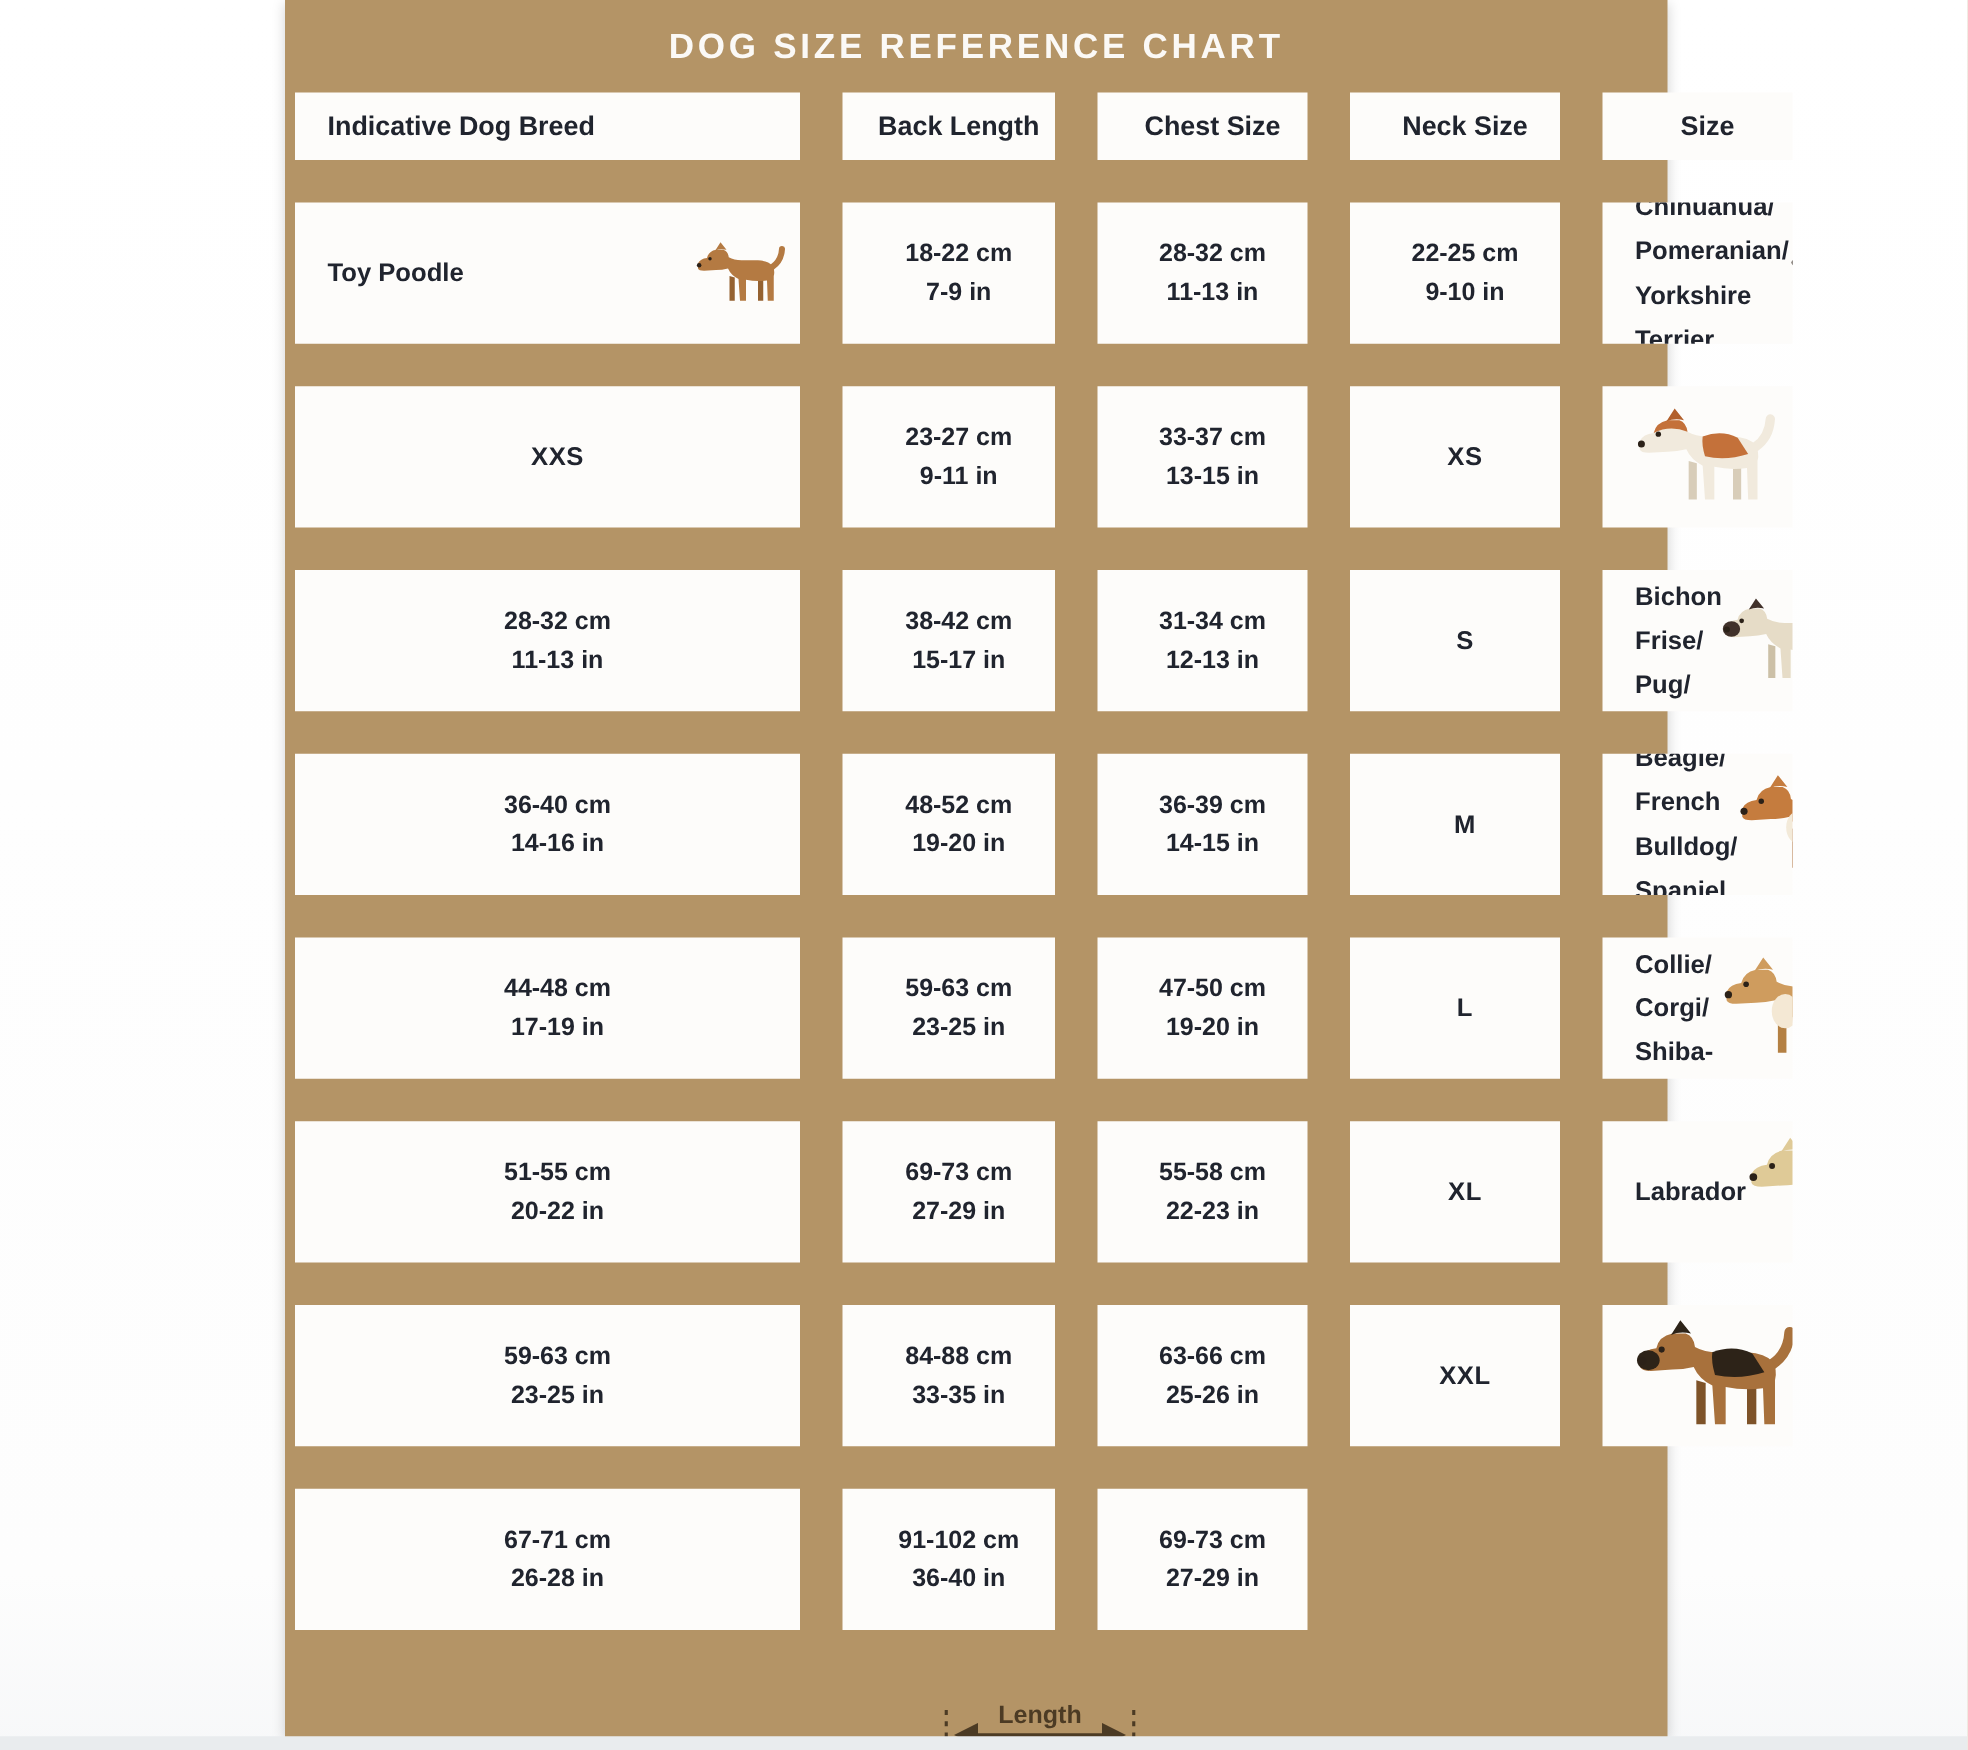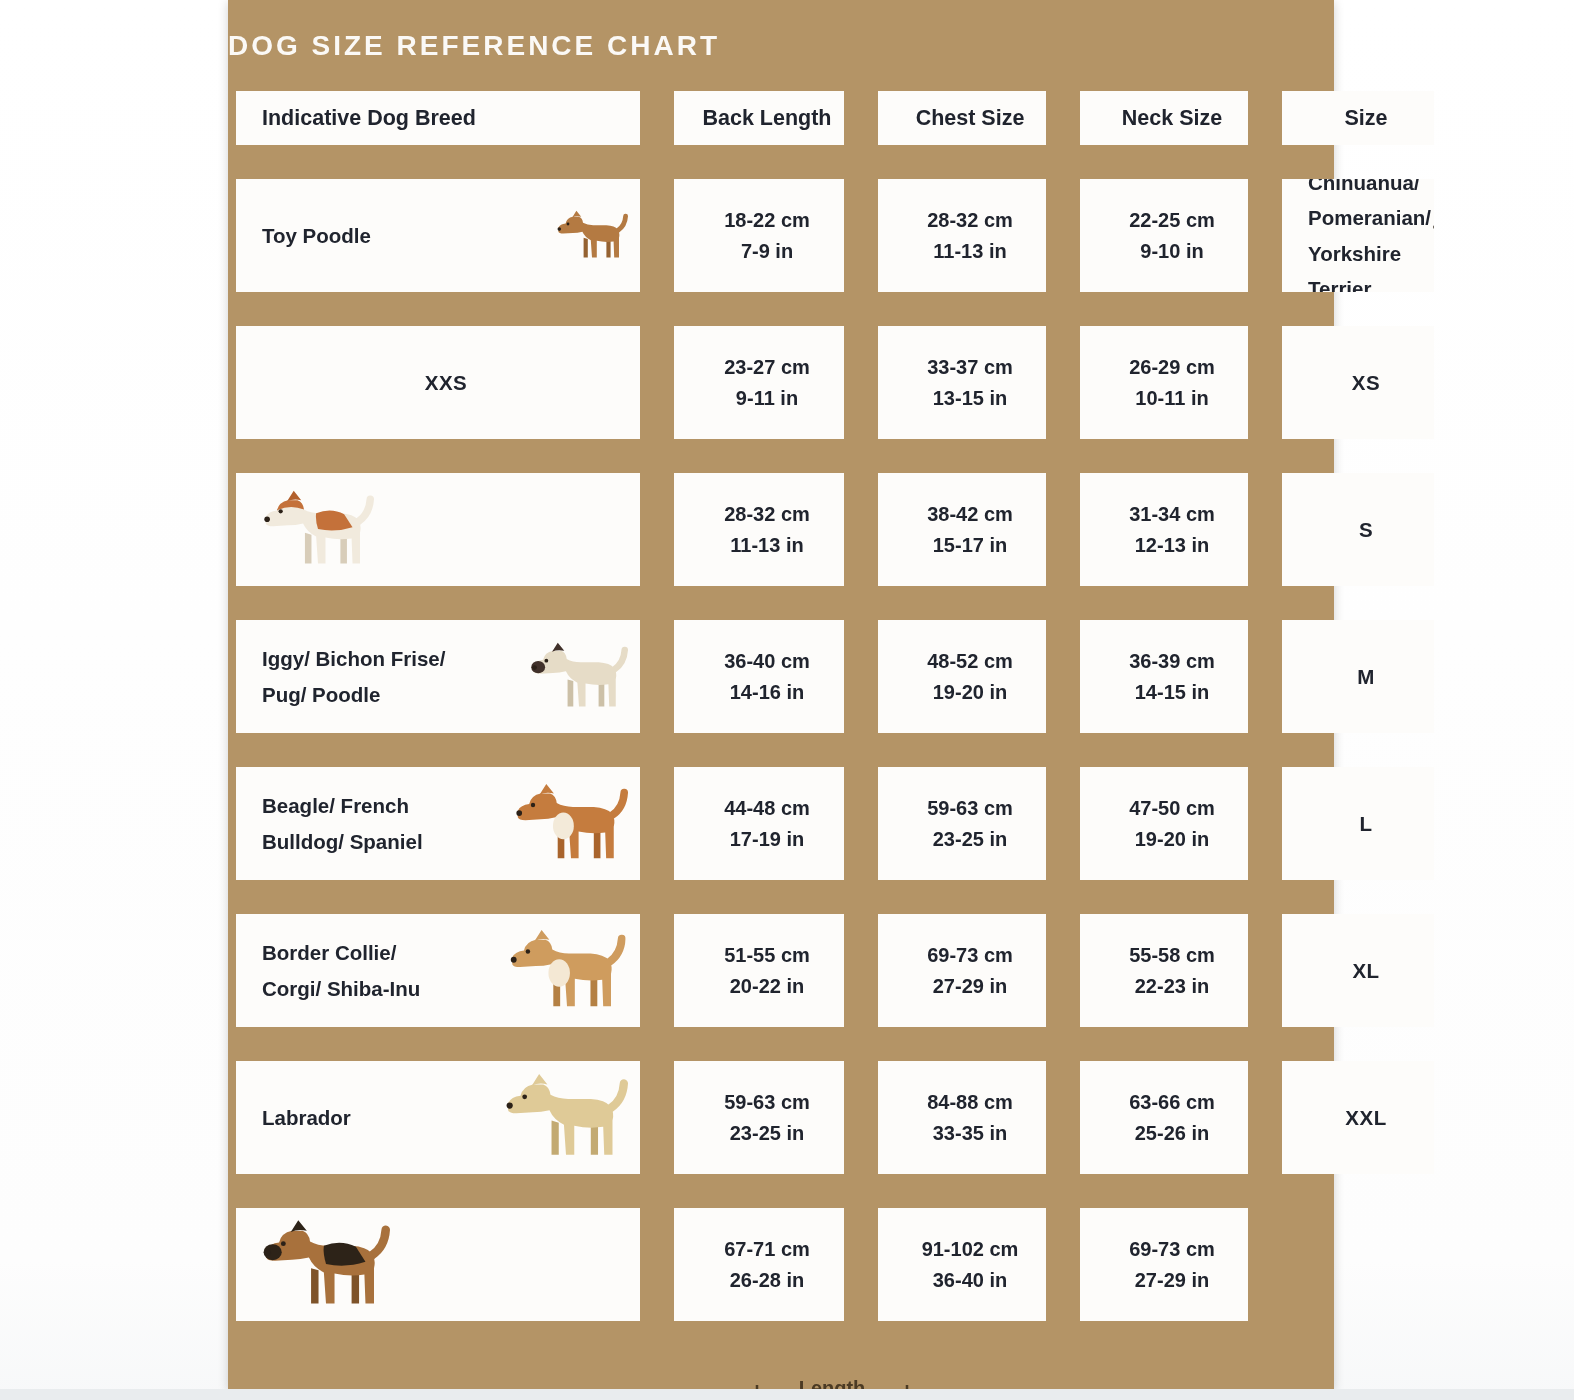--- a/index.html
+++ b/index.html
@@ -16,21 +16,21 @@
     background:#e9ecee;
   }
 
   .panel {
     position:absolute; left:228px; top:0; width:1106px; height:1390px;
     background:#b49466;
     box-shadow:0 2px 10px rgba(0,0,0,.18);
   }
 
   .title-bar {
-    height:91px; display:flex; align-items:center; justify-content:flex-start;
+    height:74px; display:flex; align-items:center; justify-content:center;
   }
   .title-bar .title {
     color:#fbf9f6; font-size:28px; font-weight:700; letter-spacing:3px;
   }
 
   .size-table {
     display:grid;
     grid-template-columns:404px 170px 168px 168px 152px;
     grid-template-rows:54px;
     grid-auto-rows:113px;
@@ -137,22 +137,20 @@
               <use href="#dog"></use>
             </svg>
     </div>
   </div>
 
   <div class="cell size-cell">XXS</div>
   <div class="cell num-cell">23-27 cm
 9-11 in</div>
   <div class="cell num-cell">33-37 cm
 13-15 in</div>
-  <div class="cell num-cell">26-29 cm
-10-11 in</div>
   <div class="cell size-cell">XS</div>
 
   <div class="cell breed-cell">
     <div class="dog-icon dog-terrier">
       <svg viewBox="0 0 120 90">
               <use href="#dog"></use>
             </svg>
     </div>
   </div>
   <div class="cell num-cell">28-32 cm

